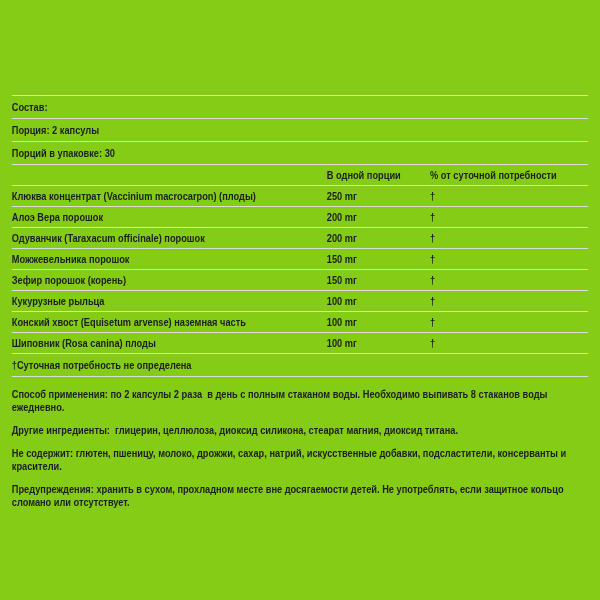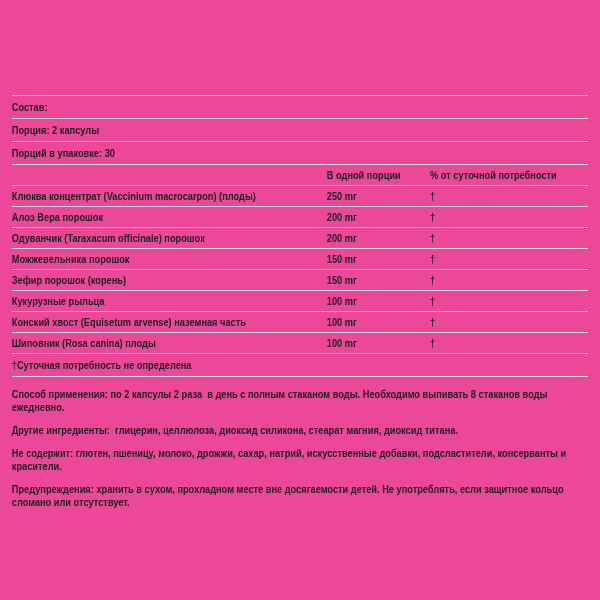--- a/index.html
+++ b/index.html
@@ -1,19 +1,19 @@
 <!DOCTYPE html>
 <html><head>
 <meta charset="utf-8">
 <style>
   html, body { margin: 0; padding: 0; background: #ffffff; }
   .canvas {
     position: relative;
     width: 600px; height: 600px;
-    background: #ec4899;
+    background: #84cc16;
     overflow: hidden;
     font-family: "Liberation Sans", sans-serif;
     font-weight: 700;
     color: #1e1e1e;
     font-size: 11px;
   }
   
   .content {
     position: absolute; top: 0; left: 0;
     width: 714px;

